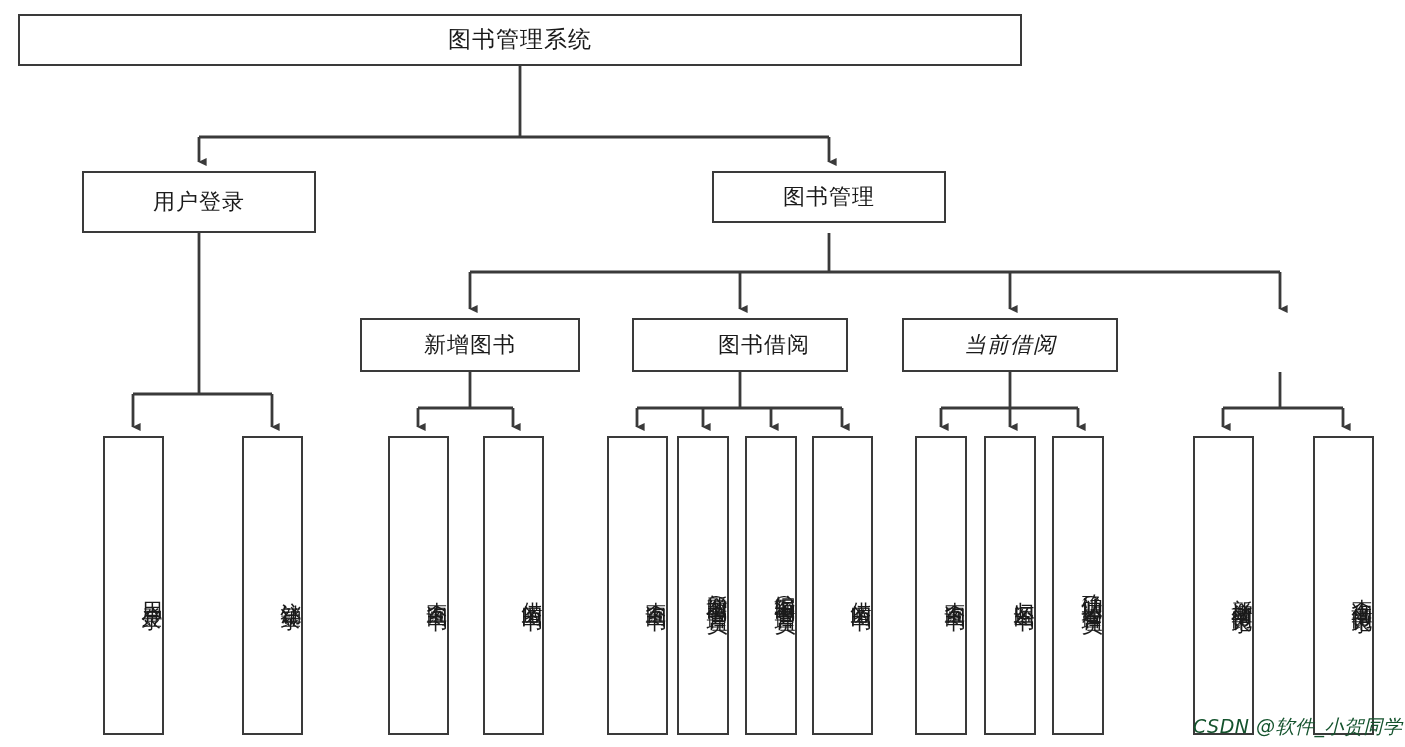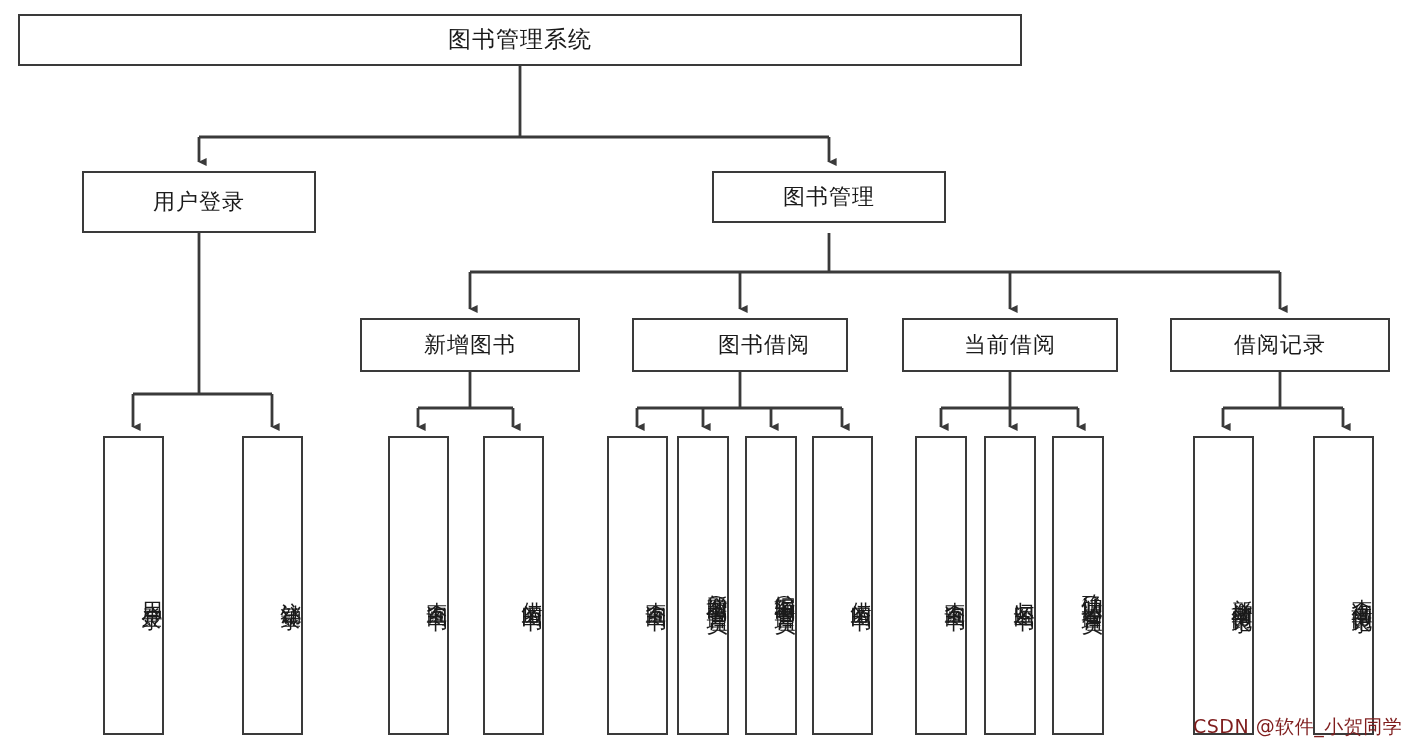--- a/index.html
+++ b/index.html
@@ -56,23 +56,24 @@
   }
   .node.vert .vlabel {
     writing-mode: vertical-rl;
     text-orientation: upright;
     display: block;
     white-space: nowrap;
   }
   .watermark {
     position: absolute;
     font-size: 19px;
-    color: #7f1d1d;
+    color: #14532d;
     white-space: nowrap;
     letter-spacing: 0.5px;
+    font-style: italic;
   }
 </style>
 </head>
 <body>
 
 <div id="canvas">
 
   <svg class="edges" viewBox="0 0 1405 747" xmlns="http://www.w3.org/2000/svg">
     <defs>
       <marker id="arrow" markerWidth="9" markerHeight="9" refX="4.5" refY="7.6" orient="auto" markerUnits="userSpaceOnUse">
@@ -133,25 +134,22 @@
   <div class="node horiz" style="left:712px; top:171px; width:234px; height:52px;">
     <span>图书管理</span>
   </div>
 
   <div class="node horiz" style="left:360px; top:318px; width:220px; height:54px;">
     <span>新增图书</span>
   </div>
   <div class="node horiz" style="left:632px; top:318px; width:216px; height:54px;padding-left:48px;">
     <span>图书借阅</span>
   </div>
-  <div class="node horiz" style="left:902px; top:318px; width:216px; height:54px;">
+  <div class="node horiz" style="left:902px; top:318px; width:216px; height:54px;font-style:italic;">
     <span>当前借阅</span>
-  </div>
-  <div class="node horiz" style="left:1170px; top:318px; width:220px; height:54px;">
-    <span>借阅记录</span>
   </div>
 
   <div class="node vert" style="left:103px; top:436px; width:61px; height:299px;">
     <span class="vlabel">用户登录</span>
   </div>
   <div class="node vert" style="left:242px; top:436px; width:61px; height:299px;">
     <span class="vlabel">注销登录</span>
   </div>
   <div class="node vert" style="left:388px; top:436px; width:61px; height:299px;">
     <span class="vlabel">查询图书</span>

